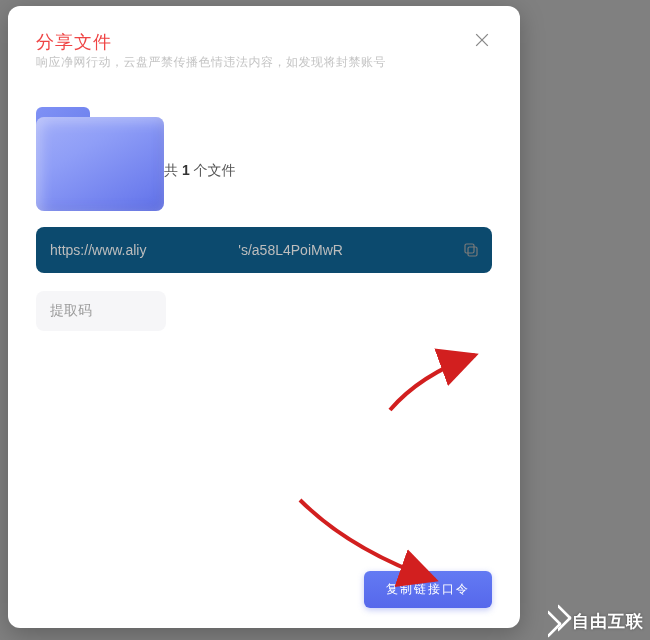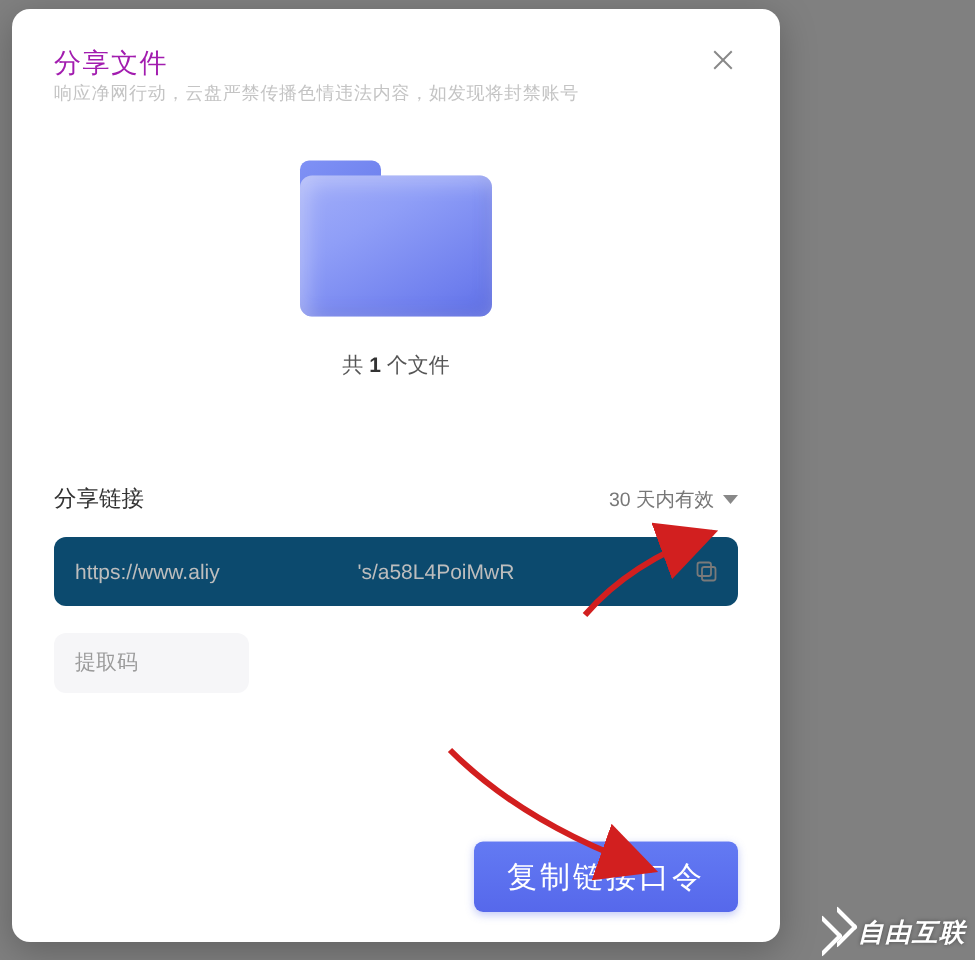--- a/index.html
+++ b/index.html
@@ -24,21 +24,21 @@
     box-shadow: 0 6px 24px rgba(0,0,0,0.25);
     box-sizing: border-box;
     padding: 24px 28px 20px 28px;
   }
 
   .hdr {
     position: relative;
   }
   .title {
     font-size: 18px;
-    color: #a21caf;
+    color: #ef4444;
     font-weight: 500;
     letter-spacing: 1px;
   }
   .subtitle {
     margin-top: 0;
     font-size: 12px;
     color: #c4c4c4;
     letter-spacing: 0.5px;
   }
   .close {
@@ -48,21 +48,21 @@
     width: 24px;
     height: 24px;
     cursor: pointer;
     color: #888;
   }
   .close svg { width: 20px; height: 20px; }
 
   .center-block {
     margin-top: 36px;
     display: flex;
-    flex-direction: column;
+    flex-direction: row;
     align-items: center;
   }
 
   .folder {
     width: 128px;
     height: 104px;
     position: relative;
   }
   .folder-tab {
     position: absolute;
@@ -173,21 +173,21 @@
 
   .footer {
     position: absolute;
     right: 28px;
     bottom: 20px;
   }
   .primary-btn {
     background: #5b6ff0;
     background: linear-gradient(180deg,#637af3 0%, #5668eb 100%);
     color: #fff;
-    font-size: 20px;
+    font-size: 12px;
     letter-spacing: 2px;
     border: none;
     border-radius: 6px;
     padding: 10px 22px;
     cursor: pointer;
     box-shadow: 0 2px 6px rgba(80,100,230,0.35);
   }
 
   
   .arrow {
@@ -219,21 +219,20 @@
      border-bottom-color:transparent;
      border-radius:2px;
      transform: rotate(45deg);
   }
   .wm-icon .b1 { left:0; top:6px; }
   .wm-icon .b2 { left:10px; top:0px; }
   .wm-text {
     color: #fff;
     font-size: 17px;
     font-weight: 700;
-    font-style: italic;
     letter-spacing: 1px;
     text-shadow: 0 0 3px rgba(0,0,0,0.4);
   }
 </style>
 </head>
 <body>
 
 <div class="modal">
 
   <div class="hdr">
@@ -250,27 +249,20 @@
   <div class="center-block">
     <div class="folder">
       <div class="folder-tab"></div>
       <div class="folder-body"></div>
     </div>
     <div class="file-count">
       <span>共 </span><b>1</b><span> 个文件</span>
     </div>
   </div>
 
-  <div class="section-row">
-    <div class="section-label">分享链接</div>
-    <div class="expiry">
-      <span>30 天内有效</span>
-      <span class="caret"></span>
-    </div>
-  </div>
 
   <div class="url-box">
     <span class="url-text">
       <span>https://www.aliy</span>
       <span style="visibility:hidden;">xxxxxxxxxxxx</span>
       <span>'s/a58L4PoiMwR</span>
     </span>
     <div class="copy-icon">
       <svg viewBox="0 0 24 24" fill="none" stroke="currentColor" stroke-width="1.6">
         <rect x="8" y="8" width="12" height="12" rx="2"></rect>

